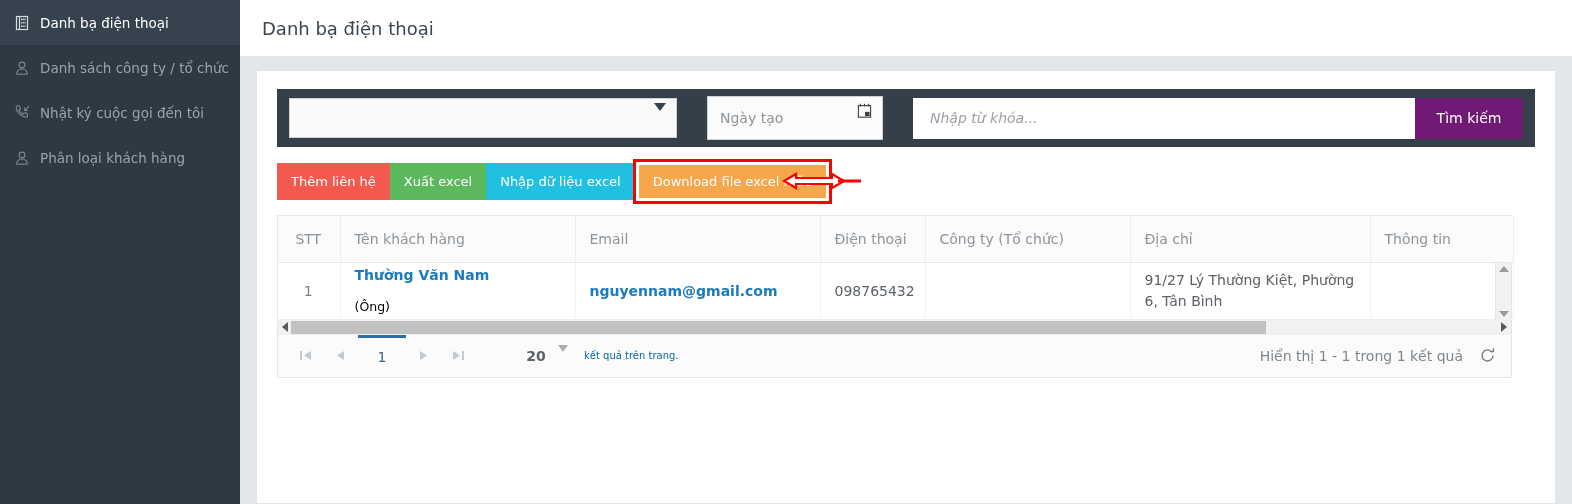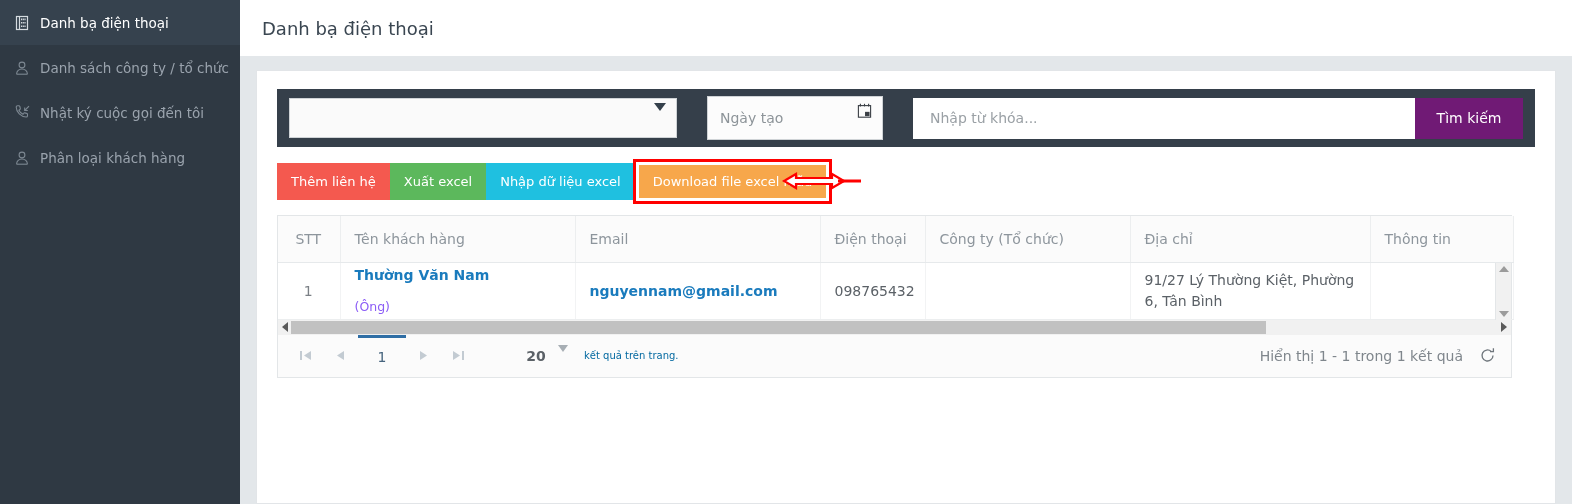--- a/index.html
+++ b/index.html
@@ -133,21 +133,21 @@
     max-width: 617px;
   }
   #kw-input {
     flex: 1 1 auto;
     background: #ffffff;
     border: 1px solid #ffffff;
     display: flex;
     align-items: center;
     padding-left: 16px;
   }
-  .kw-ph { font-size: 14px; color: #9aa0a5; }
+  .kw-ph { font-size: 14px; color: #9aa0a5; font-style: italic; }
   #search-btn {
     width: 108px;
     background: #701a75;
     color: #ffffff;
     font-size: 14px;
     display: flex;
     align-items: center;
     justify-content: center;
     cursor: pointer;
   }
@@ -214,21 +214,21 @@
     height: 57px;
     border-right: 1px solid #f2f3f4;
     border-bottom: 1px solid #eceeef;
     font-size: 14px;
     color: #5b6167;
     padding-left: 14px;
     vertical-align: middle;
   }
   tbody td.c-stt { text-align: center; padding-left: 0; color: #7b8086; }
   .cust-name { color: #1a7bbd; font-weight: bold; font-size: 14px; }
-  .cust-title { color: #8b5cf6; font-size: 12.5px; margin-top: 16px; }
+  .cust-title { color: #000000; font-size: 12.5px; margin-top: 16px; }
   .email-cell { color: #1a7bbd; font-weight: bold; }
   .addr { line-height: 1.45; }
 
   
   #v-scroll {
     position: absolute;
     right: 0; top: 47px;
     width: 16px; height: 57px;
     background: #f1f1f1;
     border-left: 1px solid #e3e6e8;

